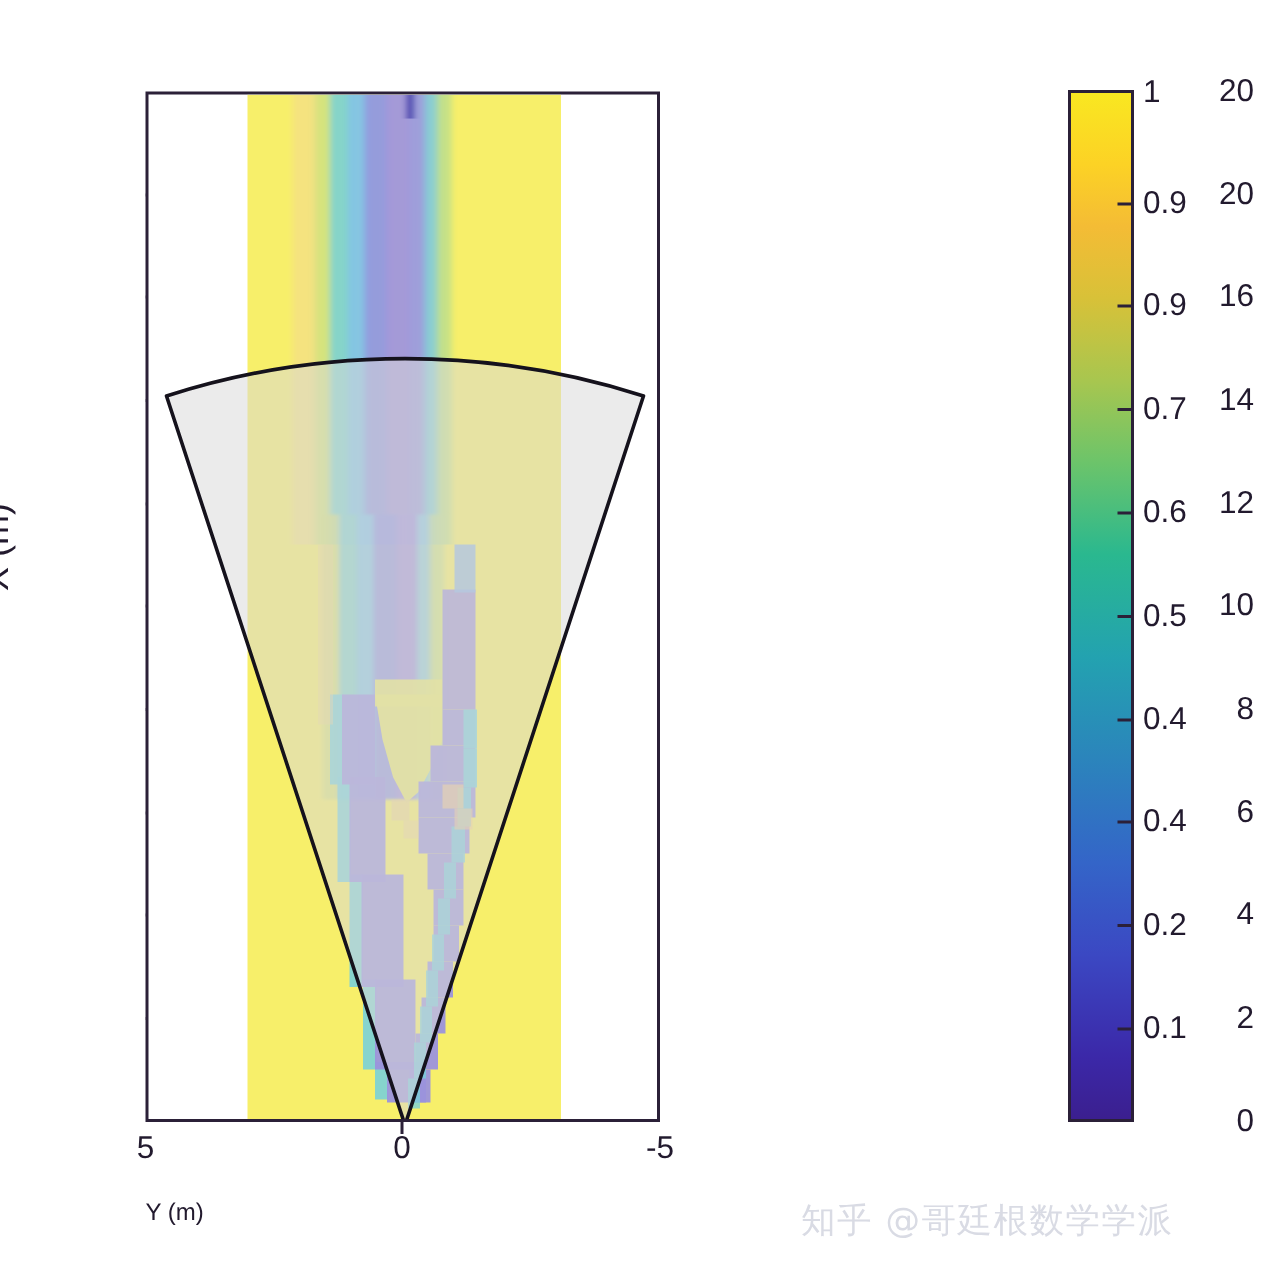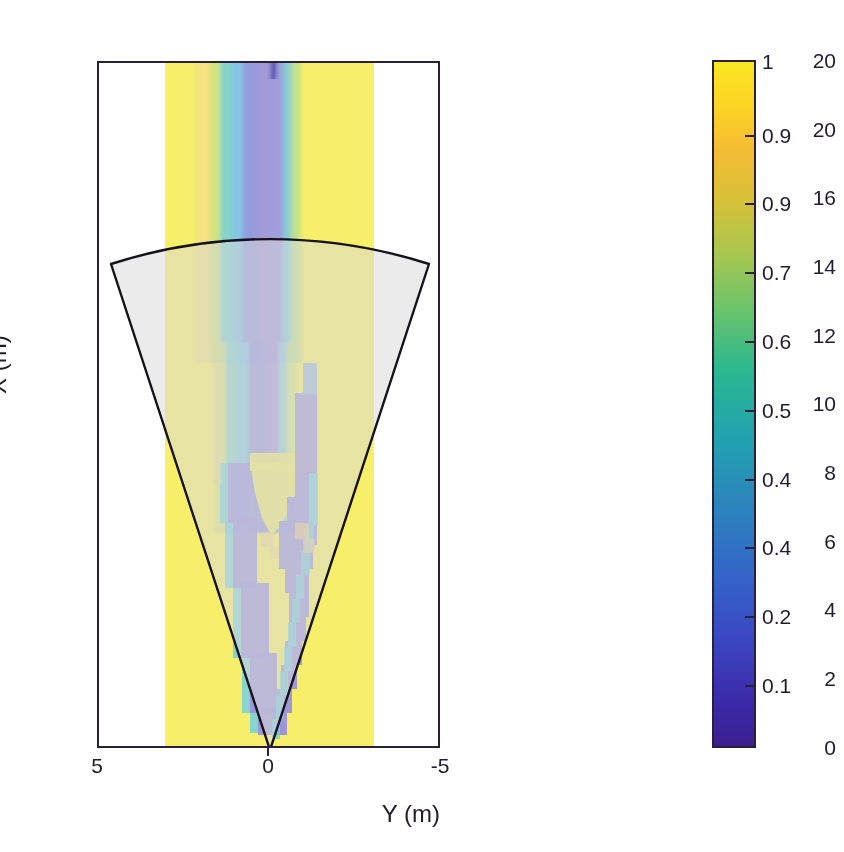--- a/index.html
+++ b/index.html
@@ -64,21 +64,21 @@
     font-size:21px;color:#221a2e;
     transform:translateX(-50%);
     white-space:nowrap;
   }
   .xtickmark{
     position:absolute;top:748px;width:2px;height:8px;background:#2b2038;
     transform:translateX(-1px);
   }
   #xlabel{
     position:absolute;left:97px;top:800px;width:343px;
-    text-align:right;font-size:24px;color:#221a2e;
+    text-align:left;font-size:16px;color:#221a2e;
     white-space:nowrap;
   }
 
   
   #cbar{
     position:absolute;left:712px;top:60px;width:44px;height:688px;
     border:2px solid #2b2038;
     box-sizing:border-box;
     background:linear-gradient(to top,
       #3b1f8f 0%,
@@ -273,14 +273,15 @@
     <div class="cbtickmark" style="top:617px"></div>
     <div class="cbtickmark" style="top:548px"></div>
     <div class="cbtickmark" style="top:480px"></div>
     <div class="cbtickmark" style="top:411px"></div>
     <div class="cbtickmark" style="top:342px"></div>
     <div class="cbtickmark" style="top:273px"></div>
     <div class="cbtickmark" style="top:204px"></div>
     <div class="cbtickmark" style="top:136px"></div>
   </div>
 
+  <div id="watermark">知乎 @哥廷根数学学派</div>
 
 </div>
 
 </body></html>

